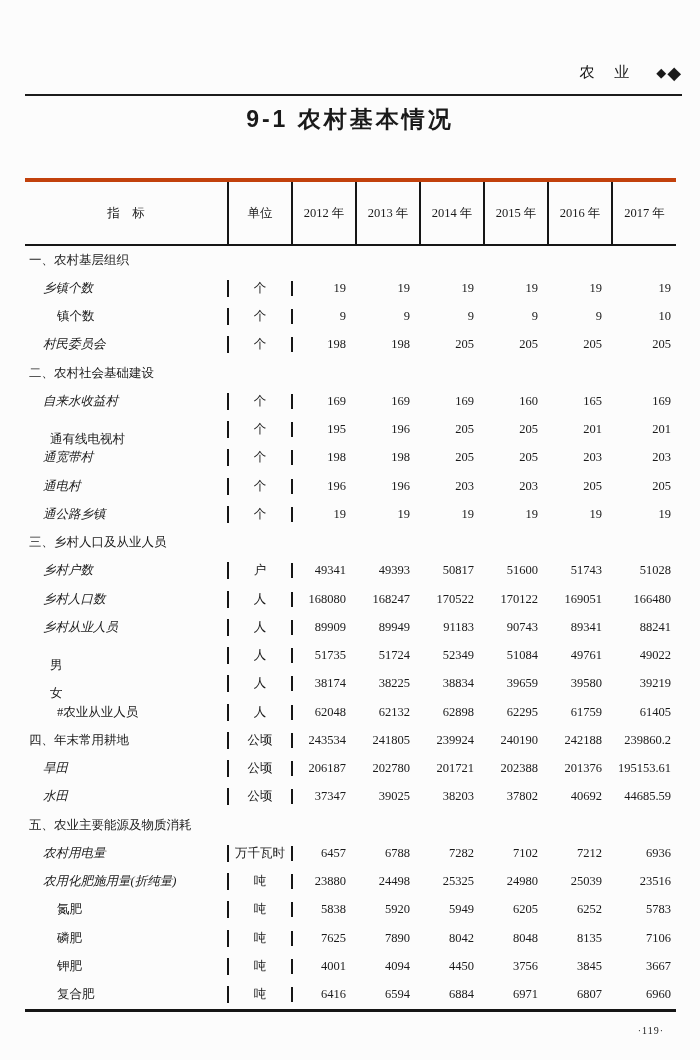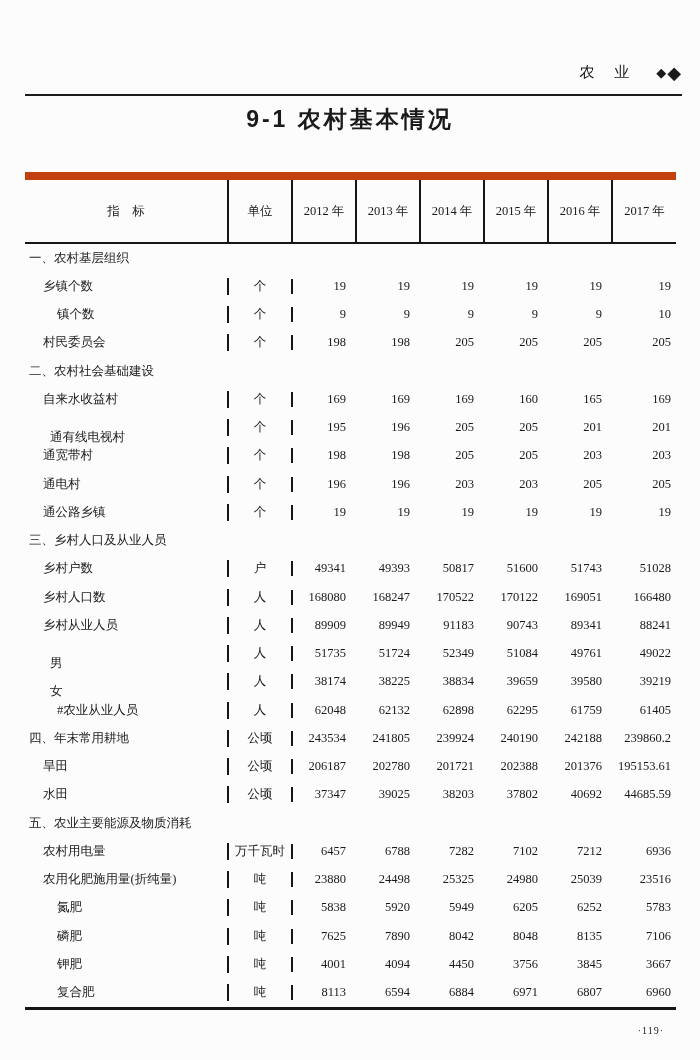--- a/index.html
+++ b/index.html
@@ -47,23 +47,23 @@
     text-align: center;
     font-family: "Liberation Sans", "DejaVu Sans", sans-serif;
     font-weight: bold;
     font-size: 23px;
     letter-spacing: 3px;
   }
   
   .table {
     position: absolute;
     left: 25px;
-    top: 172px;
+    top: 178px;
     width: 651px;
-    border-top: 8px solid #c2410c;
+    border-top: 4px solid #c2410c;
     border-bottom: 3px solid #161616;
   }
   .thead {
     display: flex;
     height: 64px;
     border-bottom: 2px solid #161616;
   }
   .th {
     display: flex;
     align-items: center;
@@ -84,21 +84,21 @@
     display: flex;
     align-items: center;
     font-size: 12.5px;
   }
   .trow .c-unit { justify-content: center; border-left: 2px solid #161616; }
   .trow .v { justify-content: flex-end; padding-right: 9px; }
   .trow .v0 { border-left: 2px solid #161616; }
   .trow .c-last { padding-right: 5px; }
   .rlabel { white-space: nowrap; }
   .rlabel.i0  { padding-left: 4px; }
-  .rlabel.i1  { padding-left: 18px; }
+  .rlabel.i1  { padding-left: 18px; font-style: italic; }
   .rlabel.i15 { padding-left: 25px; margin-top: 20px; }
   .rlabel.i2  { padding-left: 32px; }
   
   .page-number {
     position: absolute;
     top: 1025px;
     right: 36px;
     font-size: 10px;
     letter-spacing: 1px;
   }
@@ -465,21 +465,21 @@
     <div class="td c-year v">3756</div>
     <div class="td c-year v">3845</div>
     <div class="td c-year v c-last">3667</div>
   </div>
 
   <div class="trow">
     <div class="td c-ind">
             <span class="rlabel i2">复合肥</span>
           </div>
     <div class="td c-unit">吨</div>
-    <div class="td c-year v v0">8113</div>
+    <div class="td c-year v v0">6416</div>
     <div class="td c-year v">6594</div>
     <div class="td c-year v">6884</div>
     <div class="td c-year v">6971</div>
     <div class="td c-year v">6807</div>
     <div class="td c-year v c-last">6960</div>
   </div>
 </div>
   </div>
 
   <div class="page-number">·119·</div>

